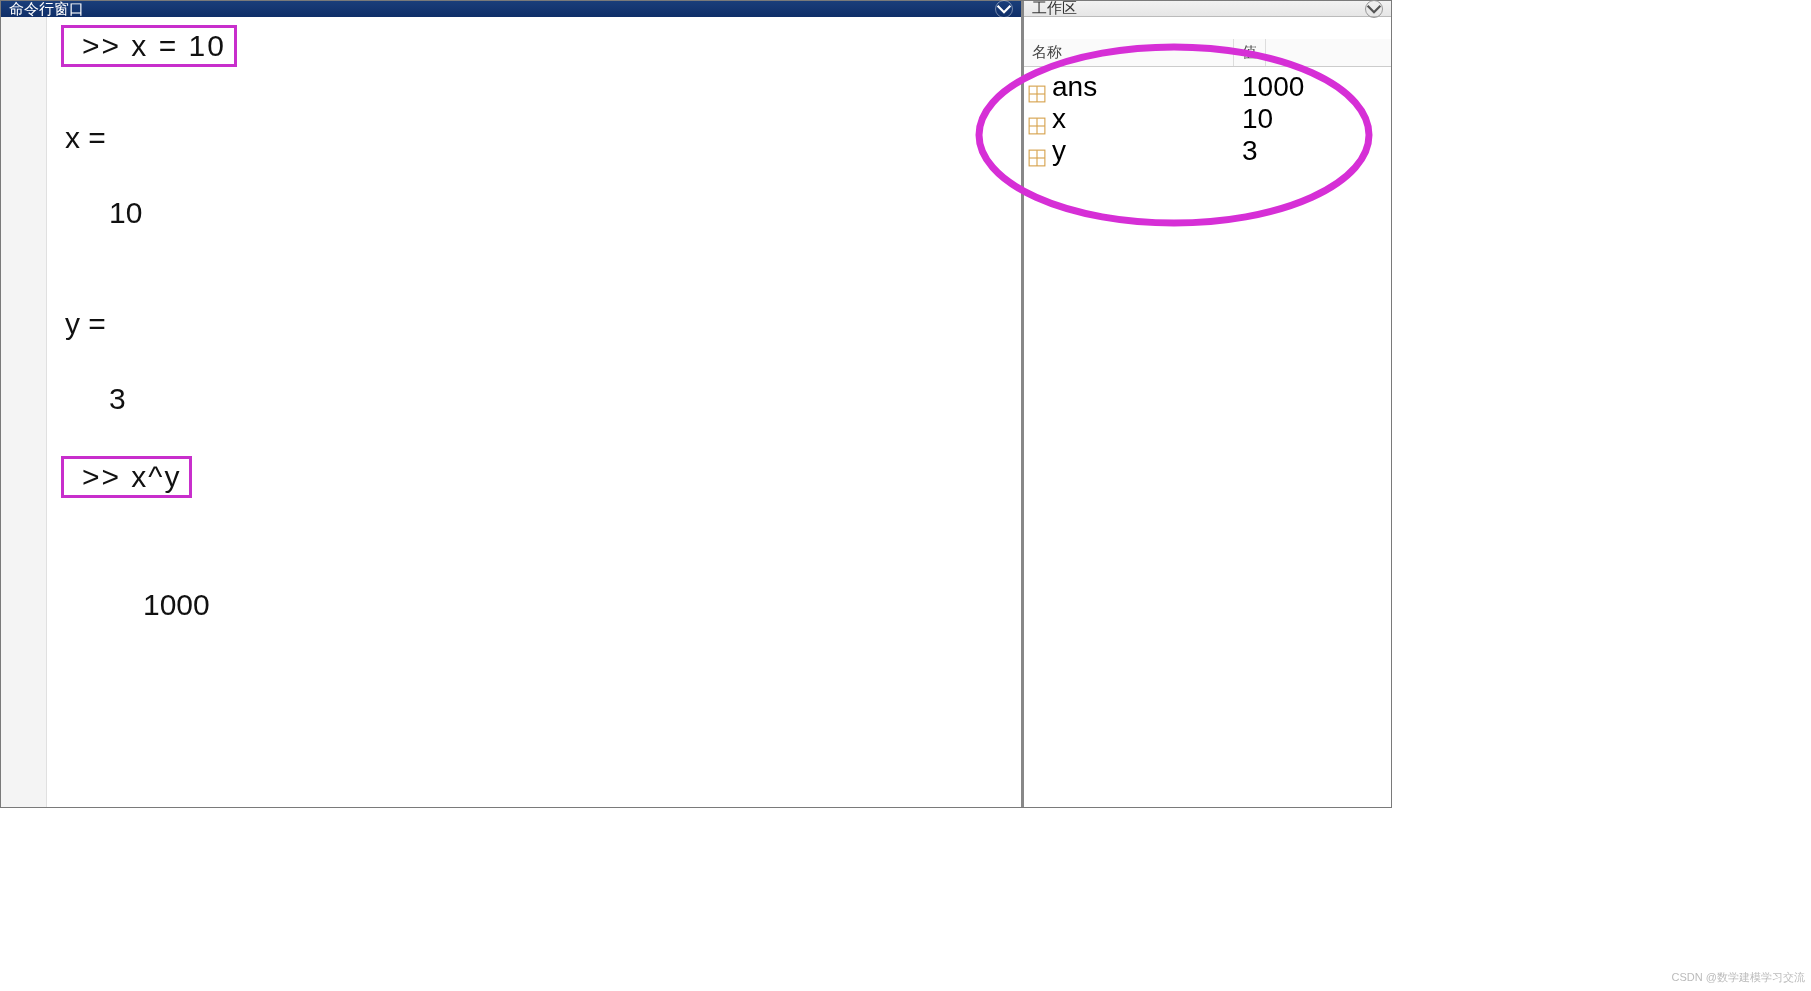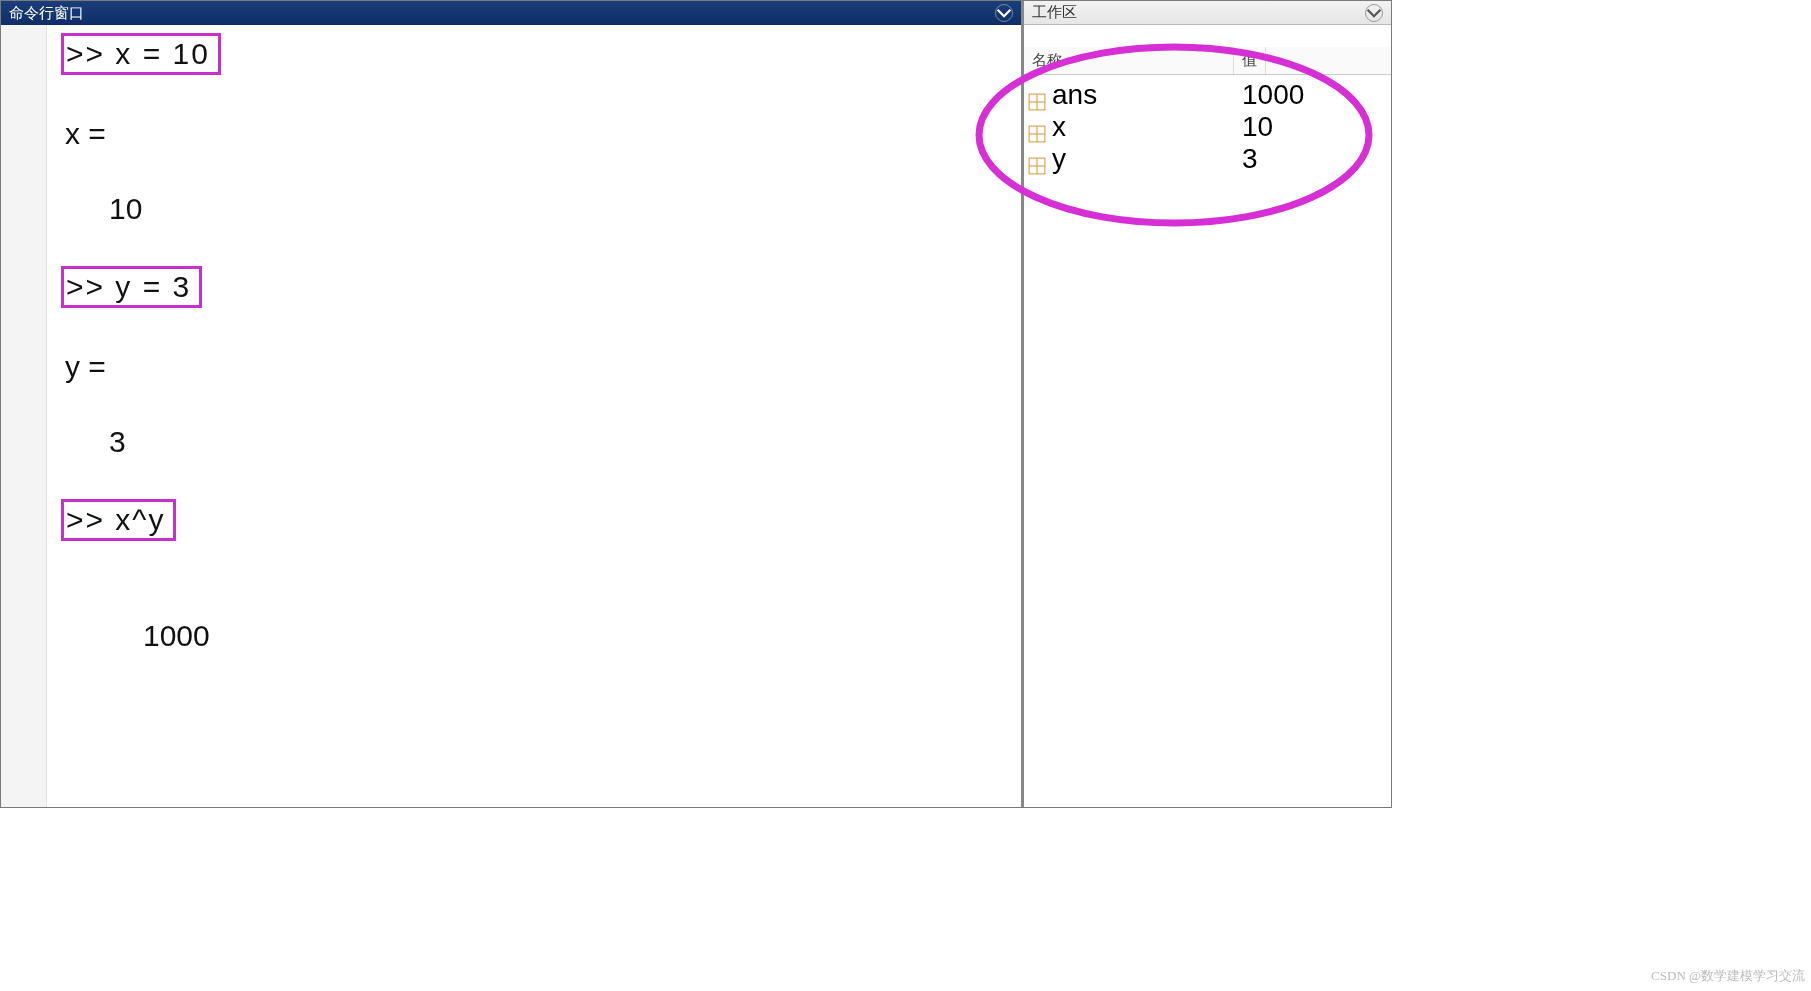--- a/index.html
+++ b/index.html
@@ -23,21 +23,21 @@
       position: relative;
     }
     .panel-titlebar {
       background: linear-gradient(#1a3e7a, #0f2e68);
       color: #fff;
       font-size: 15px;
       padding: 2px 8px;
       display: flex;
       justify-content: space-between;
       align-items: center;
-      height: 24px;
+      height: 16px;
     }
     .panel-titlebar.light {
       background: linear-gradient(#f2f2f2, #e6e6e6);
       color: #333;
       border-bottom: 1px solid #bbb;
     }
     .titlebar-arrow {
       width: 18px; height: 18px;
       border: 1px solid rgba(255,255,255,.4);
       border-radius: 50%;
@@ -66,23 +66,23 @@
       flex: 1;
     }
     .cmd-line { margin-bottom: 3px; min-height: 36px; }
     .prompt {
       font-weight: 500;
       letter-spacing: 2px;
     }
     .boxed {
       display: inline-block;
       border: 3px solid #c82fcc;
-      padding: 0px 8px 0px 2px;
+      padding: 0px 8px 0px 18px;
       margin-left: -4px;
-      margin-bottom: 2px;
+      margin-bottom: 14px;
     }
     .spacer { height: 36px; }
     .indent1 { padding-left: 44px; }
     .indent2 { padding-left: 78px; }
     .cmd-prompt-row {
       position: absolute;
       bottom: 2px;
       left: 0;
       right: 0;
       display: flex;
@@ -142,23 +142,23 @@
       left: -60px;
       width: 420px;
       height: 200px;
       pointer-events: none;
     }
     .ellipse-annotation svg { width: 100%; height: 100%; }
     .watermark {
       position: fixed;
       bottom: 6px;
       right: 6px;
-      font-size: 13px;
+      font-size: 11px;
       color: #bbb;
-      font-family: Liberation Serif, serif;
+      font-family: Liberation Sans, sans-serif;
       margin-top: 24px;
     }
   </style>
 </head>
 <body>
 
 <div class="app">
 
   <div class="cmd-panel">
     <div class="panel-titlebar">
@@ -175,23 +175,20 @@
 
         <div class="cmd-line">
           <span class="boxed prompt">&gt;&gt; x = 10</span>
         </div>
         <div class="spacer"></div>
         <div class="cmd-line">x =</div>
         <div class="spacer"></div>
         <div class="cmd-line indent1">10</div>
         <div class="spacer"></div>
 
-        <div class="cmd-line">
-          <span class="boxed prompt">&gt;&gt; y = 3</span>
-        </div>
         <div class="spacer"></div>
         <div class="cmd-line">y =</div>
         <div class="spacer"></div>
         <div class="cmd-line indent1">3</div>
         <div class="spacer"></div>
 
         <div class="cmd-line">
           <span class="boxed prompt">&gt;&gt; x^y</span>
         </div>
         <div class="spacer"></div>

